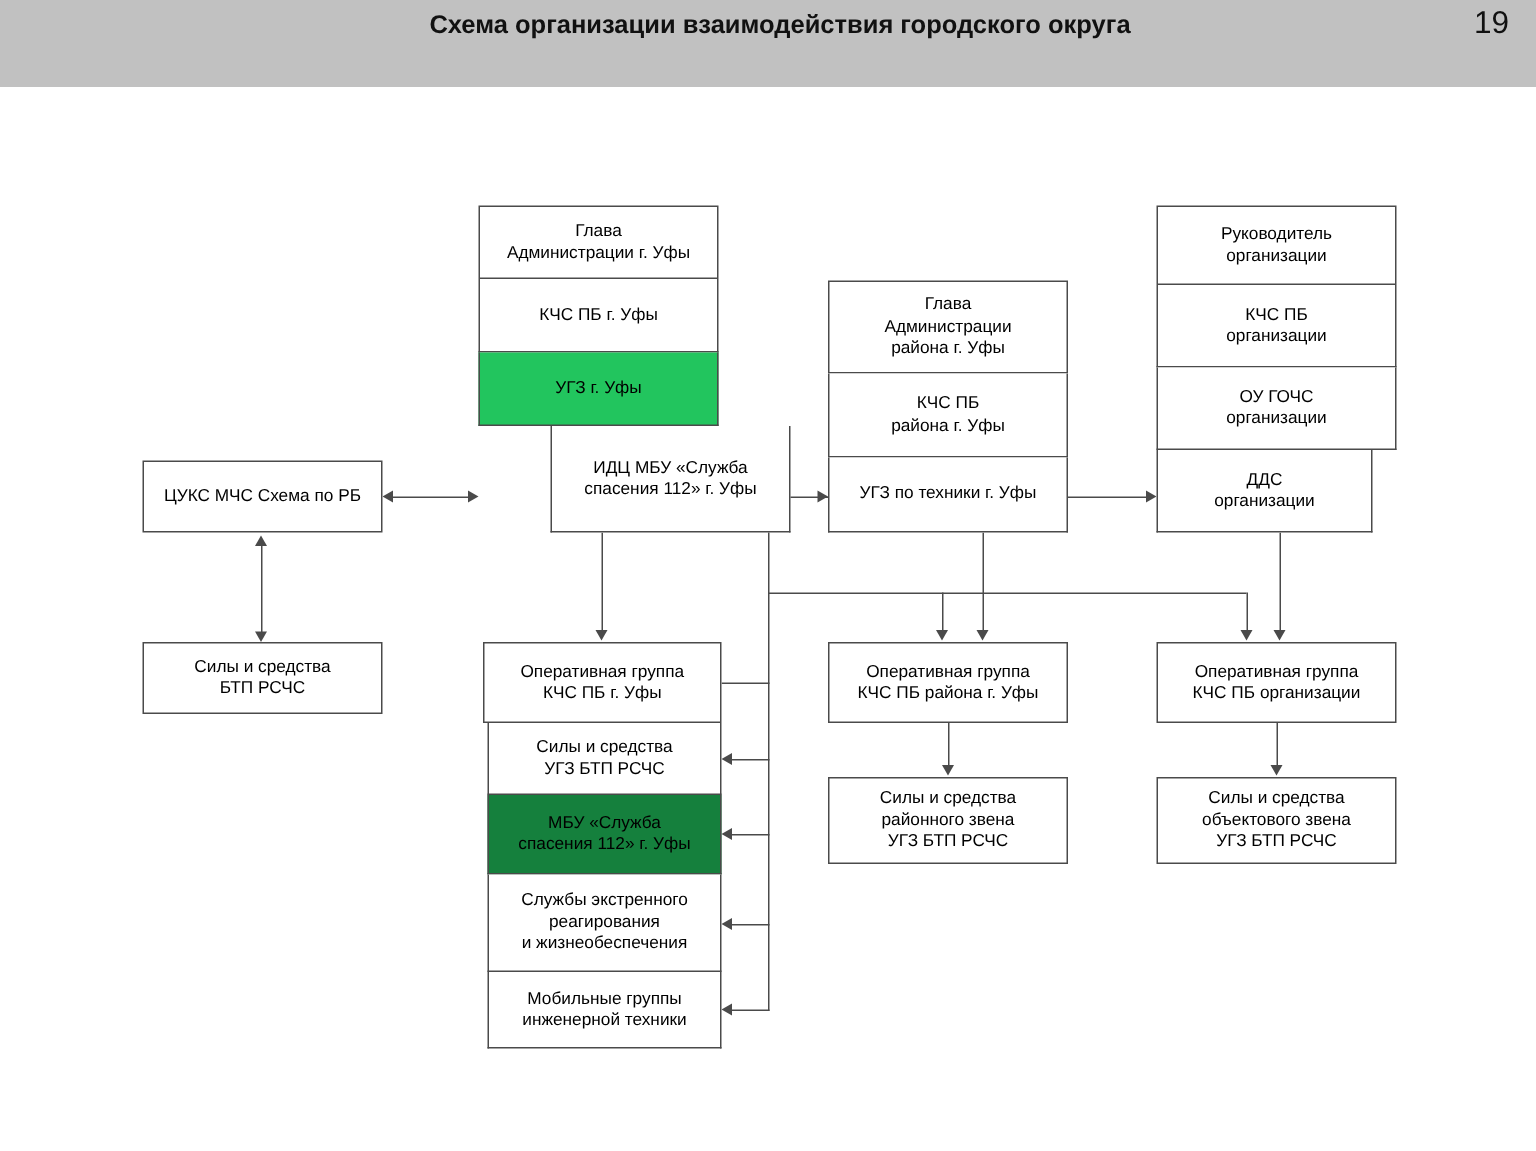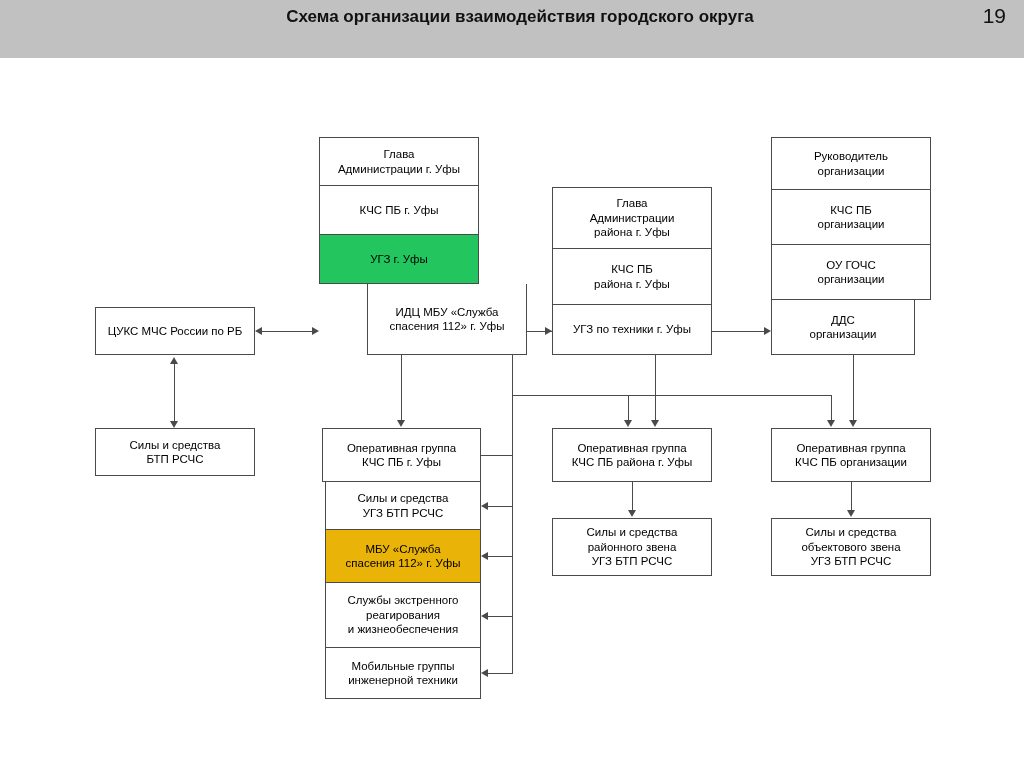--- a/index.html
+++ b/index.html
@@ -112,21 +112,21 @@
 
 <div id="header-title">
   <span class="l1">Схема организации взаимодействия городского округа</span>
 </div>
 
 <div id="page-number">19</div>
 
 <div id="diagram">
 
   <div class="node" style="left: 95px; top: 307px; width: 160px; height: 48px; border-color: rgb(74, 74, 74); background: rgb(255, 255, 255);">
-    <span>ЦУКС МЧС России по РБ</span>
+    <span>ЦУКС МЧС Схема по РБ</span>
   </div>
 
   <div class="node" style="left: 95px; top: 428px; width: 160px; height: 48px; border-color: rgb(74, 74, 74); background: rgb(255, 255, 255);">
     <span>Силы и средства<br>БТП РСЧС</span>
   </div>
 
   <div class="ln v" style="left: 174px; top: 362px; height: 60px; background: rgb(74, 74, 74);"></div>
   <div class="arrow up" style="left: 170px; top: 357px; border-bottom-color: rgb(74, 74, 74);"></div>
   <div class="arrow down" style="left: 170px; top: 421px; border-top-color: rgb(74, 74, 74);"></div>
 
@@ -146,21 +146,21 @@
   <div class="node stack-mid" style="left: 319px; top: 284px; width: 160px; height: 71px; border-color: rgb(74, 74, 74); background: rgb(255, 255, 255); margin-left: 48px;">
     <span>ИДЦ МБУ «Служба<br>спасения 112» г. Уфы</span>
   </div>
 
   <div class="node" style="left: 322px; top: 428px; width: 159px; height: 54px; border-color: rgb(74, 74, 74); background: rgb(255, 255, 255);">
     <span>Оперативная группа<br>КЧС ПБ г. Уфы</span>
   </div>
   <div class="node stack-mid" style="left: 325px; top: 482px; width: 156px; height: 48px; border-color: rgb(74, 74, 74); background: rgb(255, 255, 255);">
     <span>Силы и средства<br>УГЗ БТП РСЧС</span>
   </div>
-  <div class="node stack-mid" style="left: 325px; top: 530px; width: 156px; height: 53px; border-color: rgb(74, 74, 74); background: #eab308;">
+  <div class="node stack-mid" style="left: 325px; top: 530px; width: 156px; height: 53px; border-color: rgb(74, 74, 74); background: #15803d;">
     <span>МБУ «Служба<br>спасения 112» г. Уфы</span>
   </div>
   <div class="node stack-mid" style="left: 325px; top: 583px; width: 156px; height: 65px; border-color: rgb(74, 74, 74); background: rgb(255, 255, 255);">
     <span>Службы экстренного<br>реагирования<br>и жизнеобеспечения</span>
   </div>
   <div class="node stack-mid" style="left: 325px; top: 648px; width: 156px; height: 51px; border-color: rgb(74, 74, 74); background: rgb(255, 255, 255);">
     <span>Мобильные группы<br>инженерной техники</span>
   </div>
 
   <div class="ln v" style="left: 401px; top: 355px; height: 66px; background: rgb(74, 74, 74);"></div>

